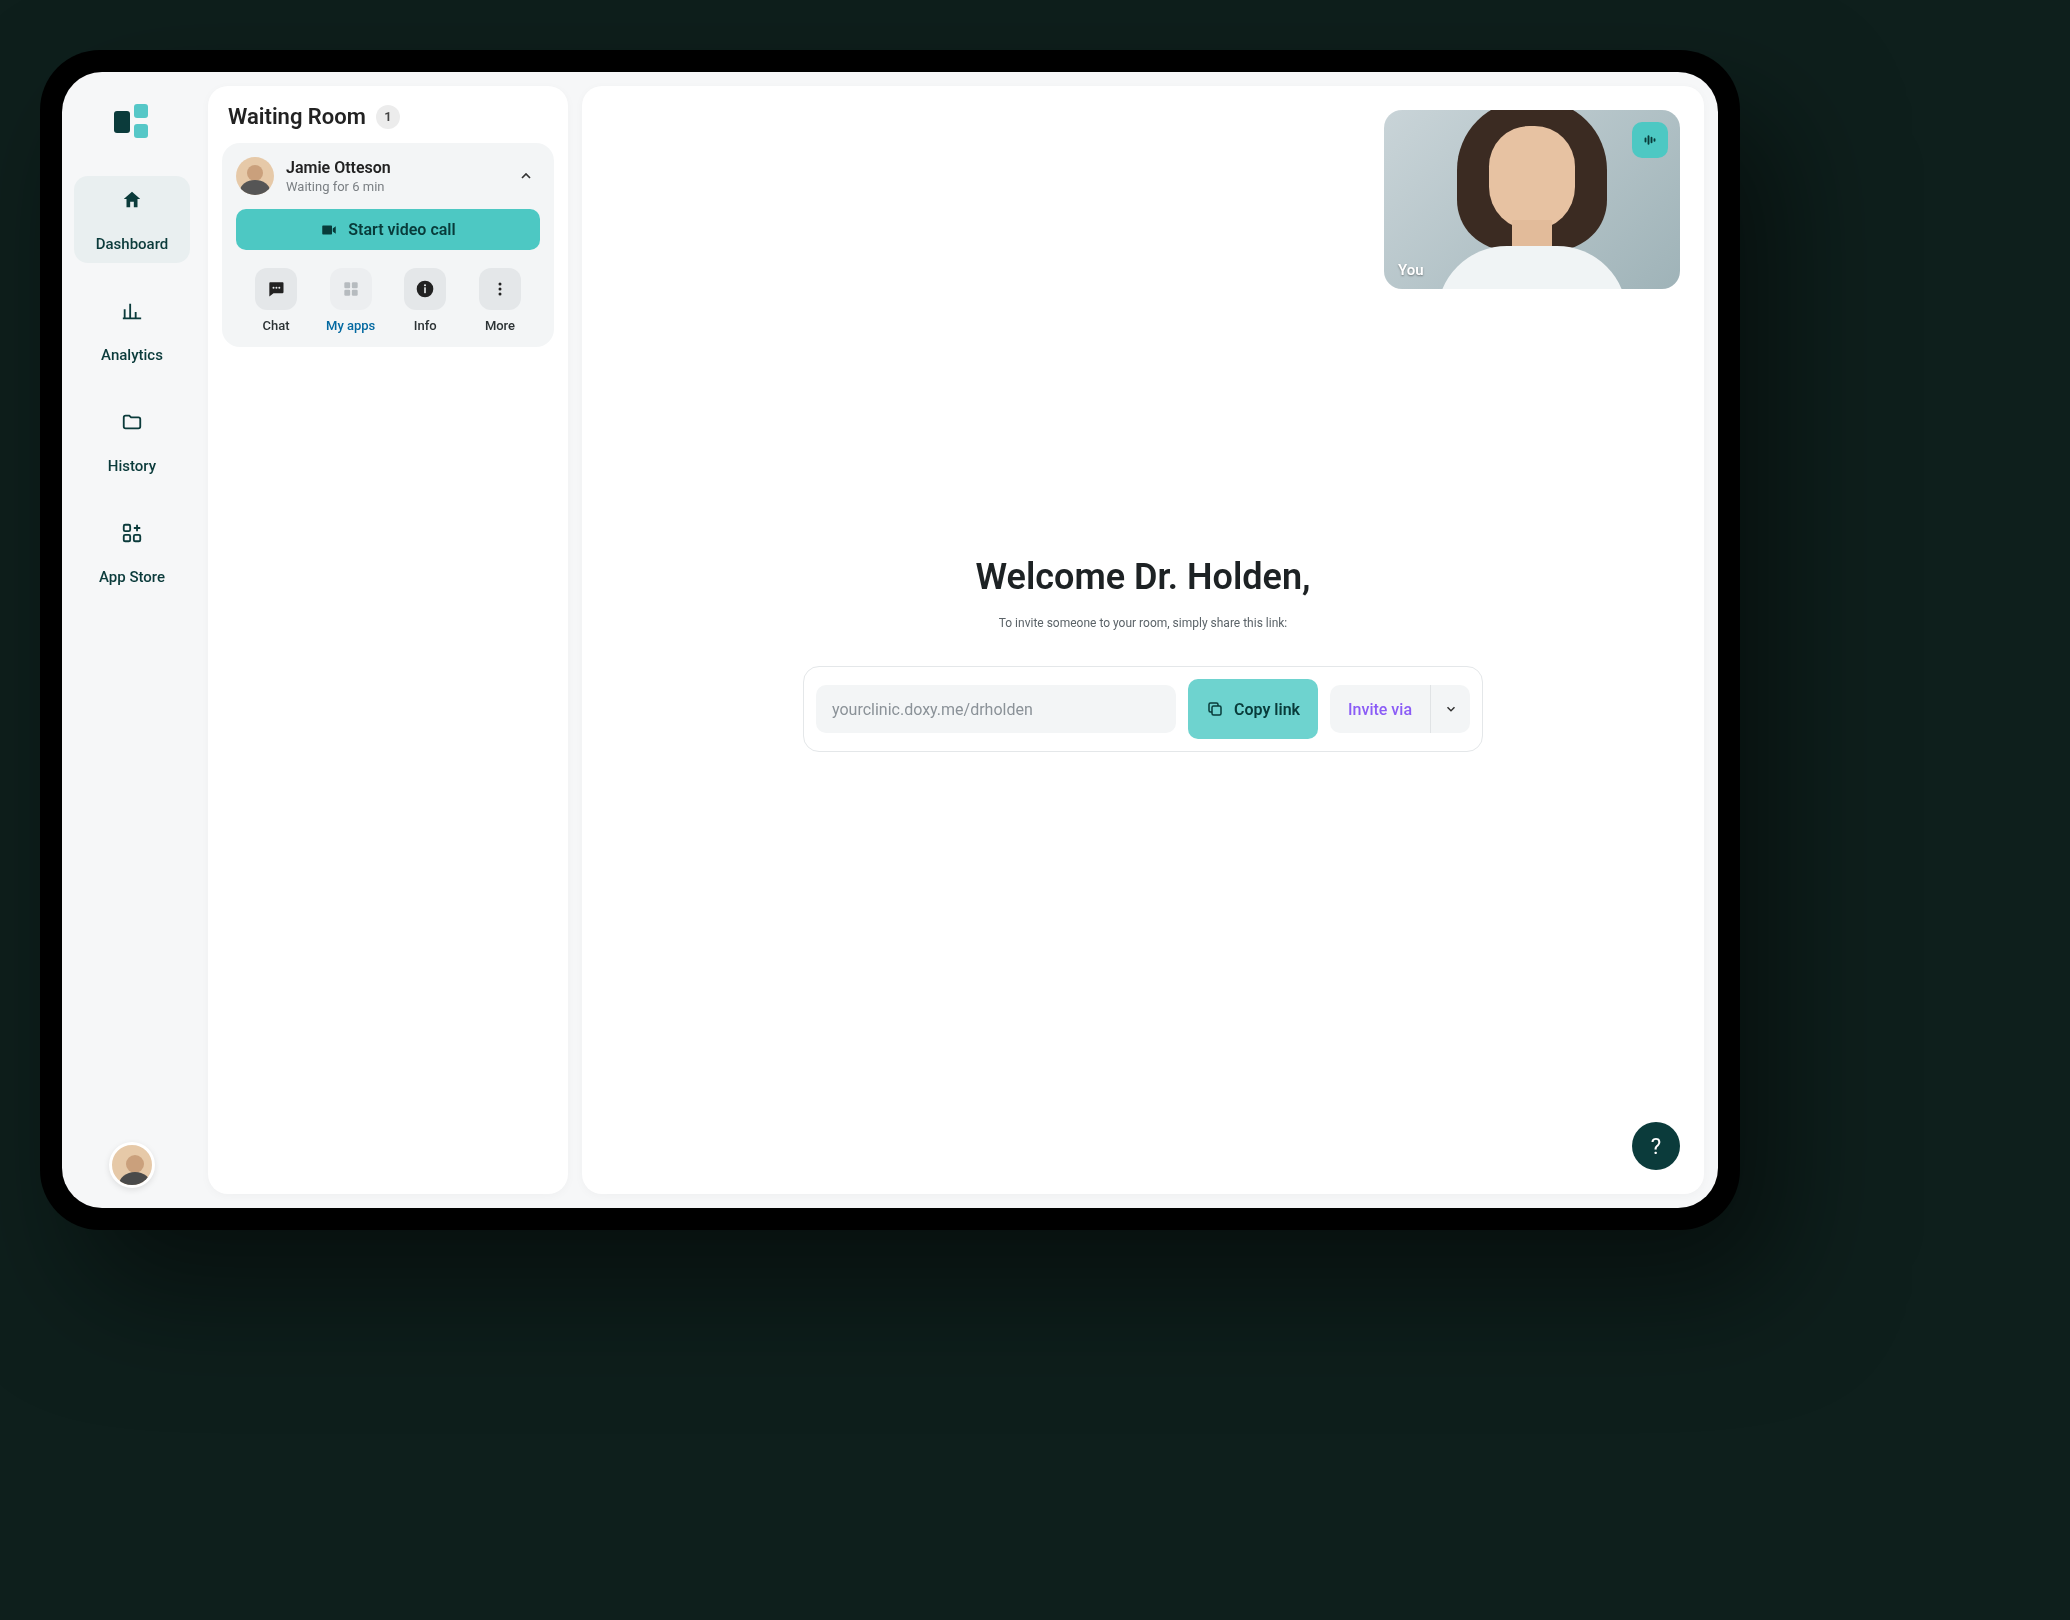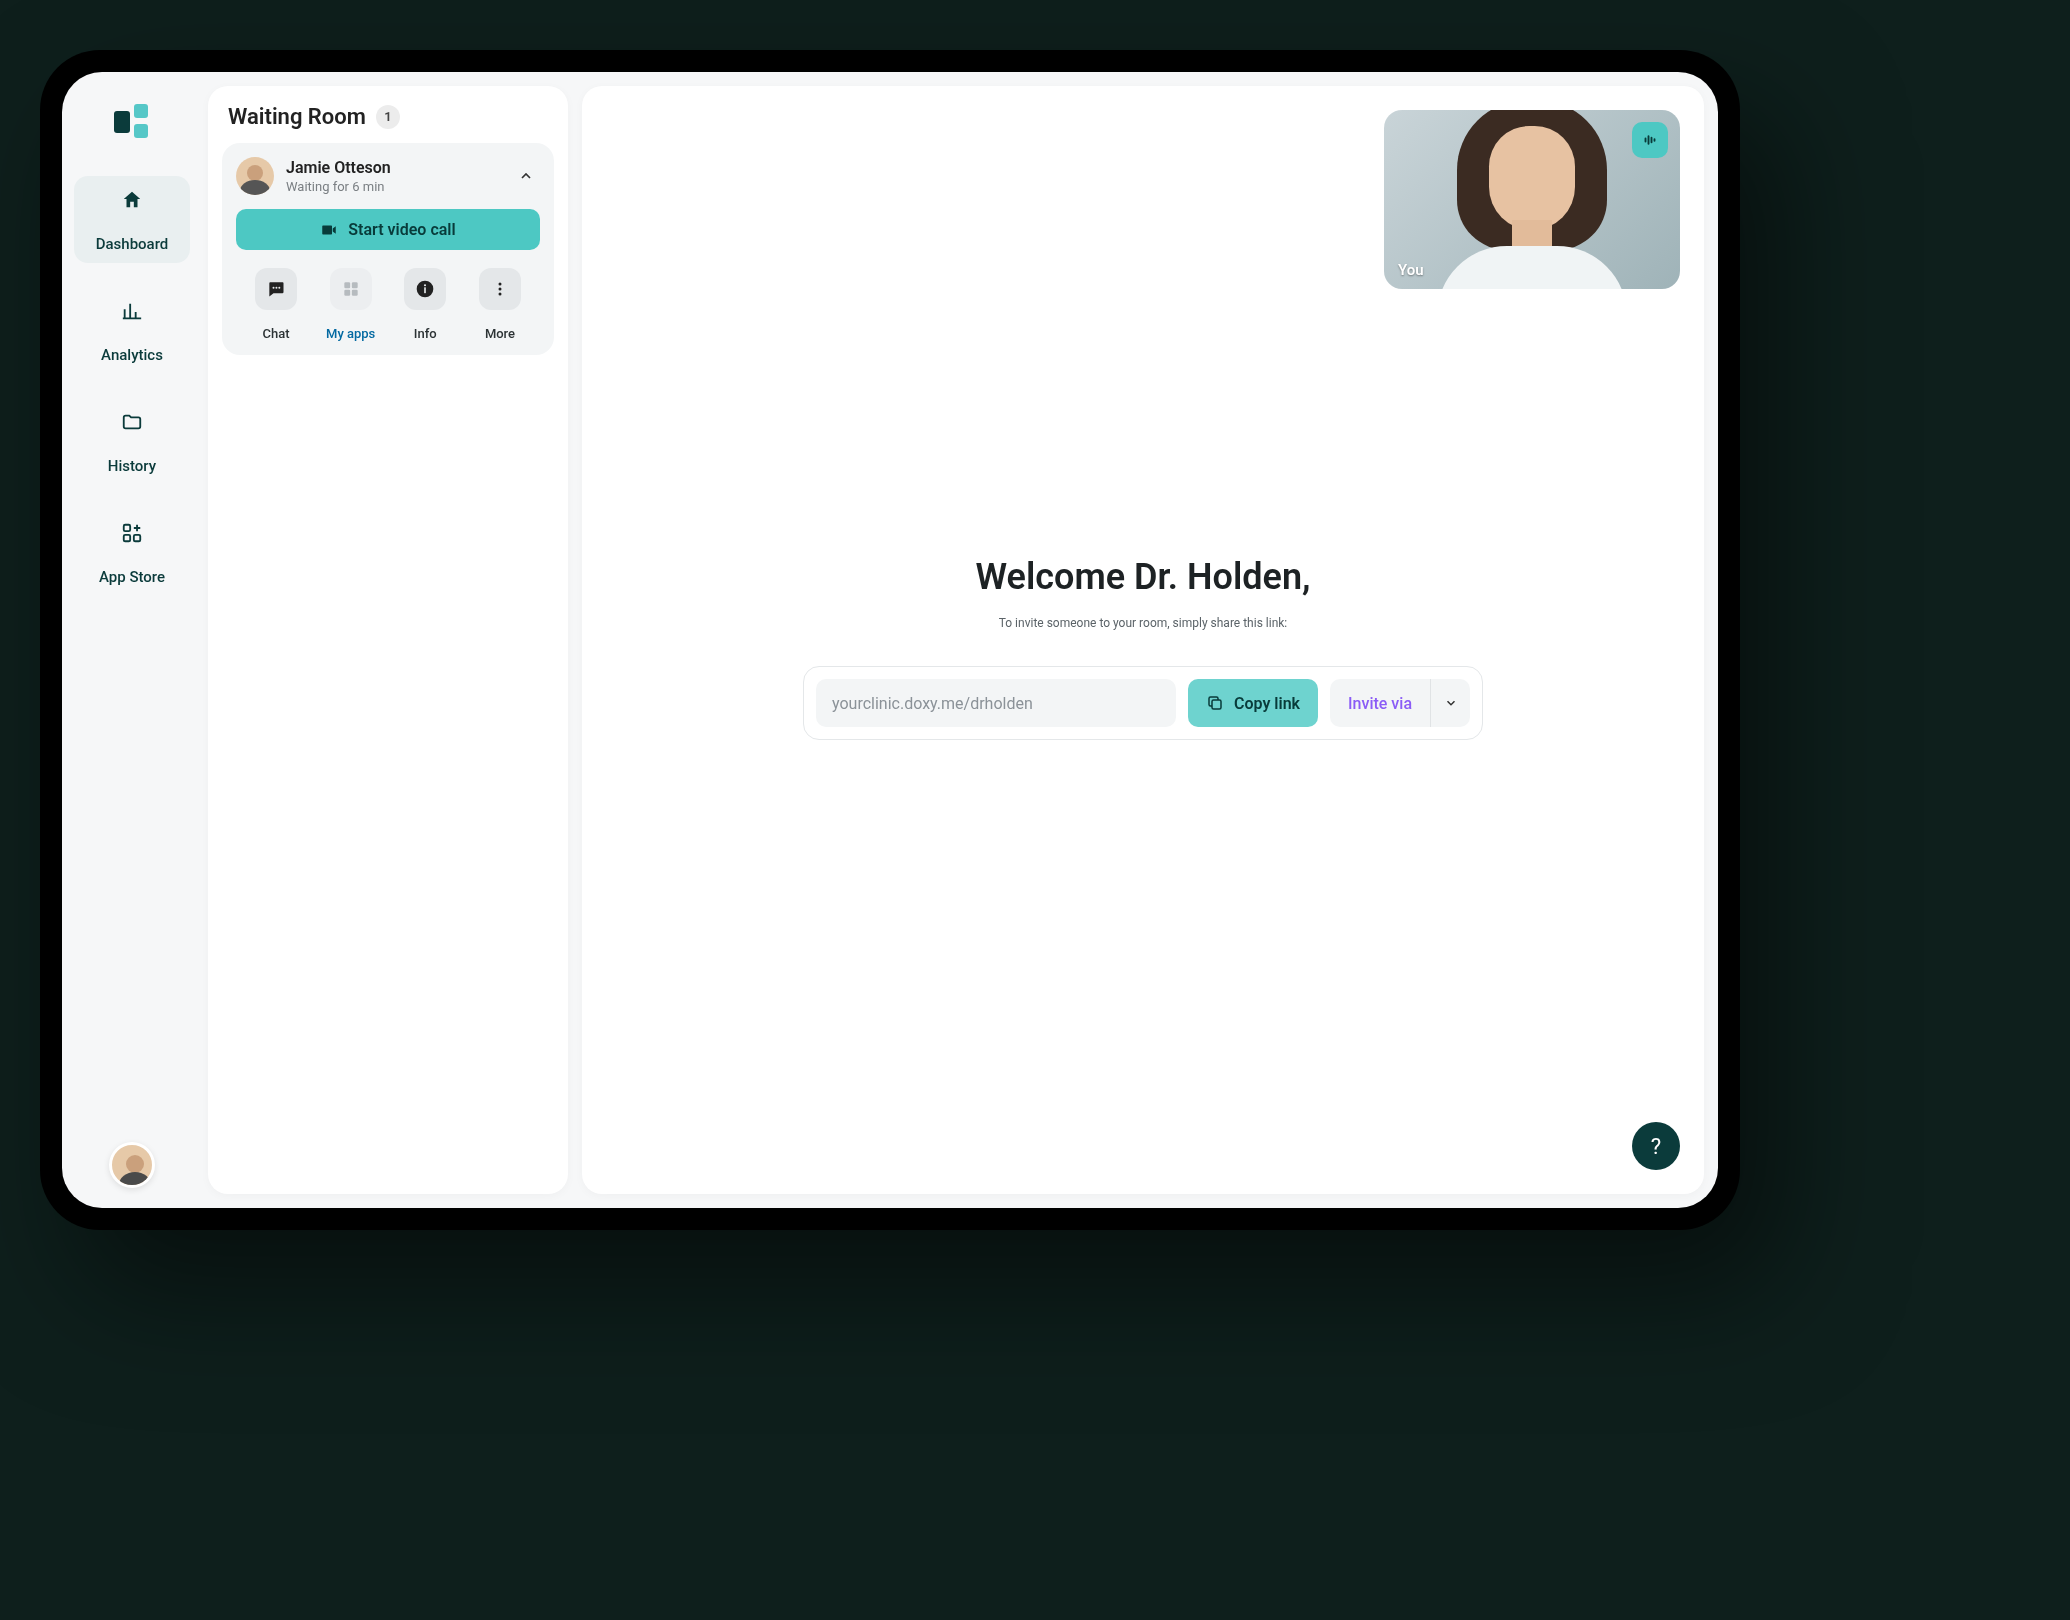--- a/index.html
+++ b/index.html
@@ -162,21 +162,21 @@
     padding: 11px;
     font-size: 16px; font-weight: 600;
     display: flex; align-items: center; justify-content: center; gap: 10px;
     cursor: pointer;
   }
   .action-row {
     display: flex; justify-content: space-between;
     margin-top: 18px; padding: 0 4px;
   }
   .action-item {
-    display: flex; flex-direction: column; align-items: center; gap: 16px;
+    display: flex; flex-direction: column; align-items: center; gap: 8px;
     width: 72px;
   }
   .action-icon {
     width: 42px; height: 42px; border-radius: 12px;
     background: #e4e7e9;
     display: flex; align-items: center; justify-content: center;
     cursor: pointer;
   }
   .action-item.disabled .action-icon { background: #eceef0; }
   .action-item.disabled .action-label { color: #0369a1; }
@@ -247,21 +247,21 @@
     margin-top: 36px;
     border: 1px solid #e4e7e9; border-radius: 16px;
     padding: 12px; display: flex; gap: 12px; align-items: center; justify-content: space-between;
   }
   .link-input {
     flex: 1; height: 48px; border: none; background: #f3f5f6;
     border-radius: 10px; padding: 0 16px;
     font-size: 16px; color: #8b9298;
   }
   .copy-btn {
-    height: 48px; padding: 0 18px; border: none; border-radius: 10px;
+    height: 60px; padding: 0 18px; border: none; border-radius: 10px;
     background: #6ed3cf; color: #083b3a; font-size: 16px; font-weight: 600;
     display: flex; align-items: center; gap: 10px; cursor: pointer;
   }
   .invite-via {
     height: 48px; display: flex; align-items: stretch;
     background: #f3f5f6; border-radius: 10px; overflow: hidden;
   }
   .invite-via-btn {
     padding: 0 18px; border: none; background: transparent;
     font-size: 16px; font-weight: 500; color: #8b5cf6; cursor: pointer;

